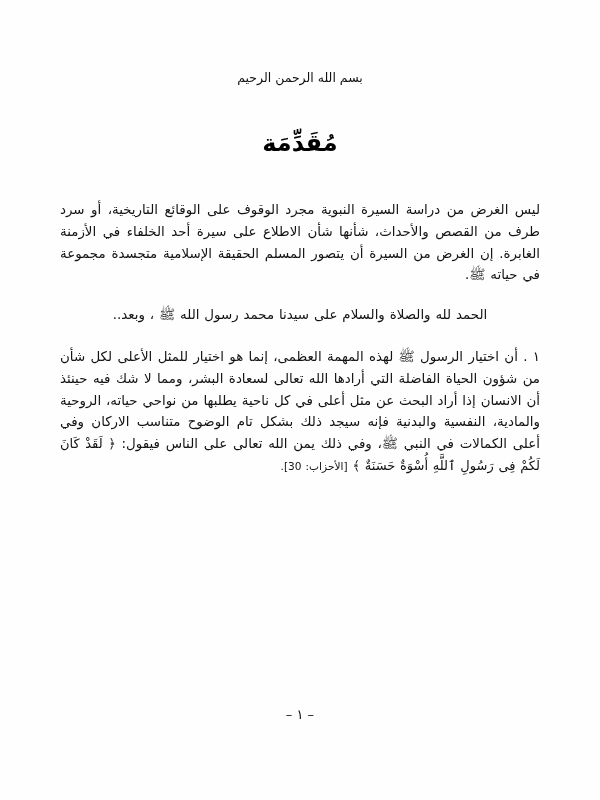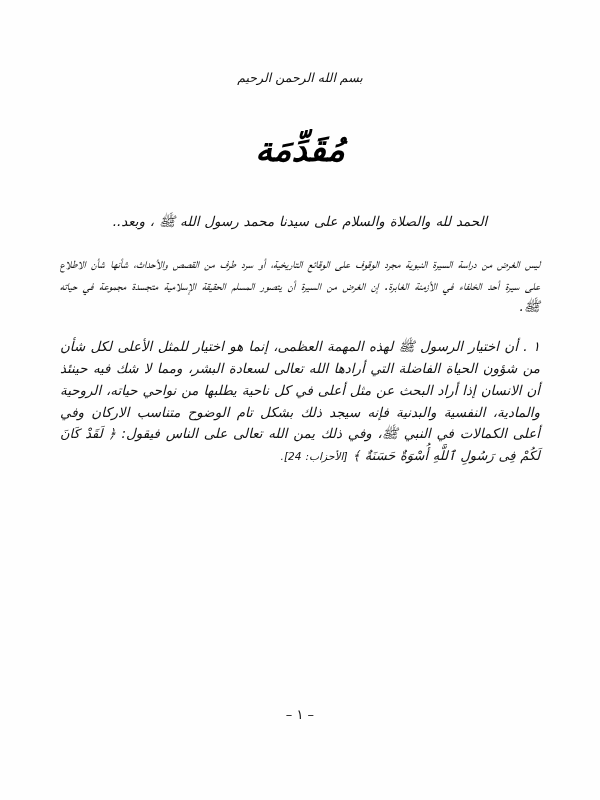--- a/index.html
+++ b/index.html
@@ -25,35 +25,34 @@
     padding: 0;
   }
 
   .content {
     position: absolute;
     top: 70px;
     right: 60px;
     left: 60px;
     direction: rtl;
     text-align: justify;
-    font-style: italic;
   }
 
   .basmala {
     text-align: center;
     font-size: 12.5px;
     letter-spacing: 0.2px;
     margin: 0 0 44px 0;
     color: #111;
     font-weight: 400;
   }
 
   .chapter-title {
     text-align: center;
-    font-size: 34px;
+    font-size: 24px;
     font-weight: 700;
     margin: 0 0 42px 0;
     color: #000;
     letter-spacing: 0.5px;
   }
 
   p.para {
     font-size: 13.4px;
     line-height: 21.8px;
     margin: 0 0 18px 0;
@@ -96,29 +95,29 @@
 <body>
 
 <div class="page">
 
   <div class="content">
 
     <div class="basmala">بسم الله الرحمن الرحيم</div>
 
     <h1 class="chapter-title">مُقَدِّمَة</h1>
 
+    <p class="para">ليس الغرض من دراسة السيرة النبوية مجرد الوقوف على الوقائع التاريخية، أو سرد طرف من القصص والأحداث، شأنها شأن الاطلاع على سيرة أحد الخلفاء في الأزمنة الغابرة. إن الغرض من السيرة أن يتصور المسلم الحقيقة الإسلامية متجسدة مجموعة في حياته ﷺ.</p>
+
     <p class="para para-center-intro">الحمد لله والصلاة والسلام على سيدنا محمد رسول الله ﷺ ، وبعد..</p>
-
-    <p class="para">ليس الغرض من دراسة السيرة النبوية مجرد الوقوف على الوقائع التاريخية، أو سرد طرف من القصص والأحداث، شأنها شأن الاطلاع على سيرة أحد الخلفاء في الأزمنة الغابرة. إن الغرض من السيرة أن يتصور المسلم الحقيقة الإسلامية متجسدة مجموعة في حياته ﷺ.</p>
 
 
     <p class="para numbered">
       <span>١ . أن اختيار الرسول ﷺ لهذه المهمة العظمى، إنما هو اختيار للمثل الأعلى لكل شأن من شؤون الحياة الفاضلة التي أرادها الله تعالى لسعادة البشر، ومما لا شك فيه حينئذ أن الانسان إذا أراد البحث عن مثل أعلى في كل ناحية يطلبها من نواحي حياته، الروحية والمادية، النفسية والبدنية فإنه سيجد ذلك بشكل تام الوضوح متناسب الاركان وفي أعلى الكمالات في النبي ﷺ، وفي ذلك يمن الله تعالى على الناس فيقول:</span>
       <span class="quran">﴿ لَقَدْ كَانَ لَكُمْ فِى رَسُولِ ٱللَّهِ أُسْوَةٌ حَسَنَةٌ ﴾</span>
-      <span class="ref">[الأحزاب: 24].</span>
+      <span class="ref">[الأحزاب: 30].</span>
     </p>
 
 
   </div>
 
   <div class="page-number">– ١ –</div>
 
 </div>
 
 </body></html>

